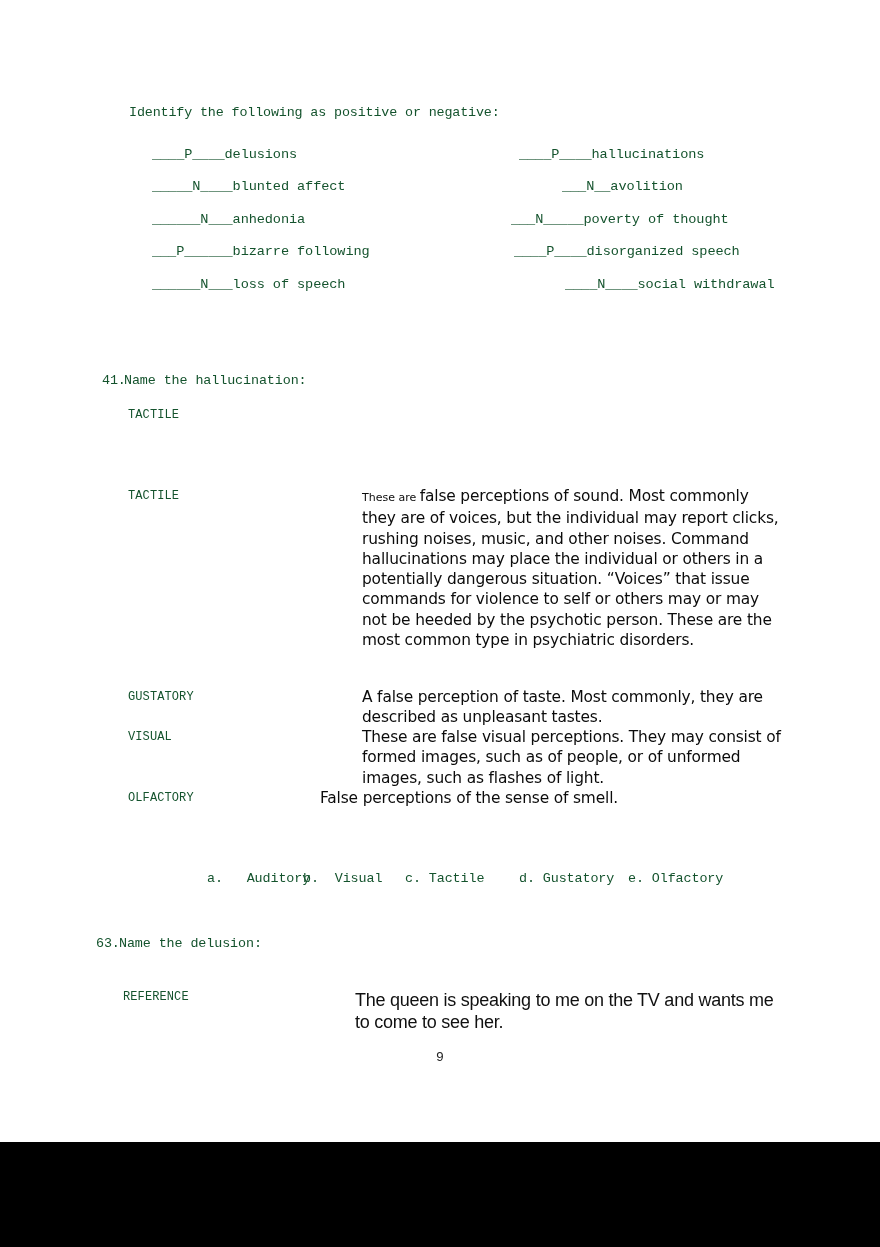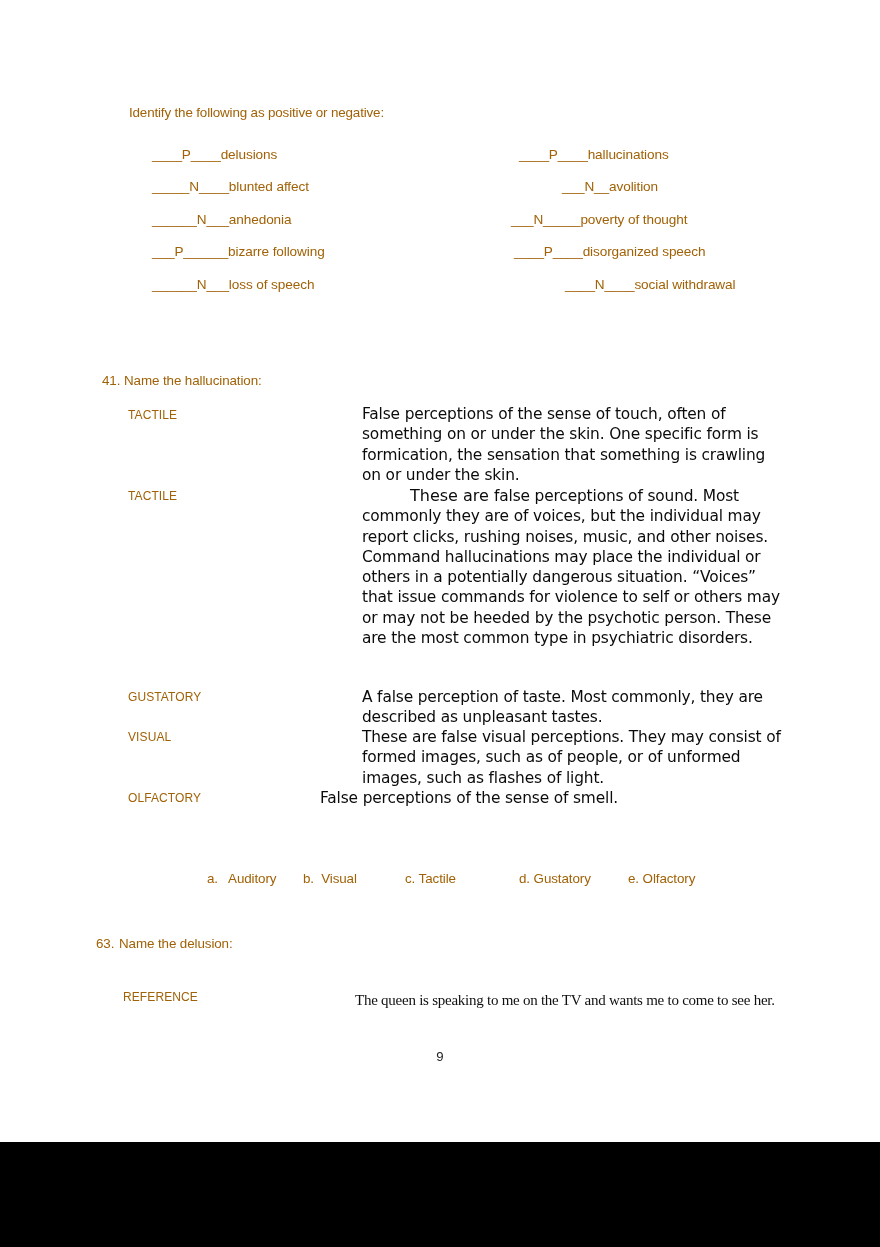--- a/index.html
+++ b/index.html
@@ -15,24 +15,24 @@
     overflow: hidden;
     font-family: "Liberation Sans", sans-serif;
     color: #0d0d0d;
   }
 
   
   .abs { position: absolute; white-space: pre; }
 
   
   .cond {
-    font-family: Liberation Sans, sans-serif;
+    font-family: Liberation Mono, monospace;
     font-size: 13.2px;
     letter-spacing: -0.15px;
-    color: #a16207;
+    color: #14532d;
   }
 
   
   #identify-heading {
     left: 129px; top: 105px;
     font-size: 13.4px;
   }
   .answer-line {
     font-size: 13.6px;
     letter-spacing: -0.1px;
@@ -49,39 +49,38 @@
   }
   .defn {
     position: absolute;
     font-family: "DejaVu Sans", sans-serif;
     font-size: 15.4px;
     line-height: 20.3px;
     color: #0b0b0b;
     letter-spacing: -0.15px;
   }
   .defn .small-lead {
-    font-size: 16px;
+    font-size: 11px;
     letter-spacing: 0px;
-    margin-left: 48px;
   }
 
   
   #mc-row {
     left: 207px; top: 871px;
     font-size: 13.4px;
     letter-spacing: -0.1px;
   }
   #mc-row .mc-opt { display: inline-block; }
 
   
   #ref-defn {
     left: 355px; top: 989px;
     width: 424px;
-    font-family: Liberation Serif, serif;
-    font-size: 15px;
+    font-family: Liberation Sans, sans-serif;
+    font-size: 18px;
     line-height: 22px;
     letter-spacing: -0.25px;
     color: #101010;
     white-space: normal;
   }
 
   
   #page-number {
     left: 0; top: 1049px;
     width: 880px;
@@ -117,21 +116,20 @@
   <div class="abs cond answer-line" style="left:519px; top:147px;">____P____hallucinations</div>
   <div class="abs cond answer-line" style="left:562px; top:179px;">___N__avolition</div>
   <div class="abs cond answer-line" style="left:511px; top:212px;">___N_____poverty of thought</div>
   <div class="abs cond answer-line" style="left:514px; top:244px;">____P____disorganized speech</div>
   <div class="abs cond answer-line" style="left:565px; top:277px;">____N____social withdrawal</div>
 
   <div class="abs cond q-number" style="left:102px; top:373px;">41.</div>
   <div class="abs cond q-number" style="left:124px; top:373px;">Name the hallucination:</div>
 
   <div class="abs cond term-label" style="left:128px; top:408px;">TACTILE</div>
-  <div class="defn" style="left:362px; top:404px; width:418px;"> False perceptions of the sense of touch, often of something on or under the skin. One specific form is formication, the sensation that something is crawling on or under the skin.</div>
 
   <div class="abs cond term-label" style="left:128px; top:489px;">TACTILE</div>
   <div class="defn" style="left:362px; top:486px; width:420px;"><span class="small-lead">These are </span><span>false perceptions of sound. Most commonly they are of voices, but the individual may report clicks, rushing noises, music, and other noises. Command hallucinations may place the individual or others in a potentially dangerous situation. “Voices” that issue commands for violence to self or others may or may not be heeded by the psychotic person. These are the most common type in psychiatric disorders.</span></div>
 
   <div class="abs cond term-label" style="left:128px; top:690px;">GUSTATORY</div>
   <div class="defn" style="left:362px; top:687px; width:420px;"> A false perception of taste. Most commonly, they are described as unpleasant tastes.</div>
 
   <div class="abs cond term-label" style="left:128px; top:730px;">VISUAL</div>
   <div class="defn" style="left:362px; top:727px; width:420px;"> These are false visual perceptions. They may consist of formed images, such as of people, or of unformed images, such as flashes of light.</div>
 

